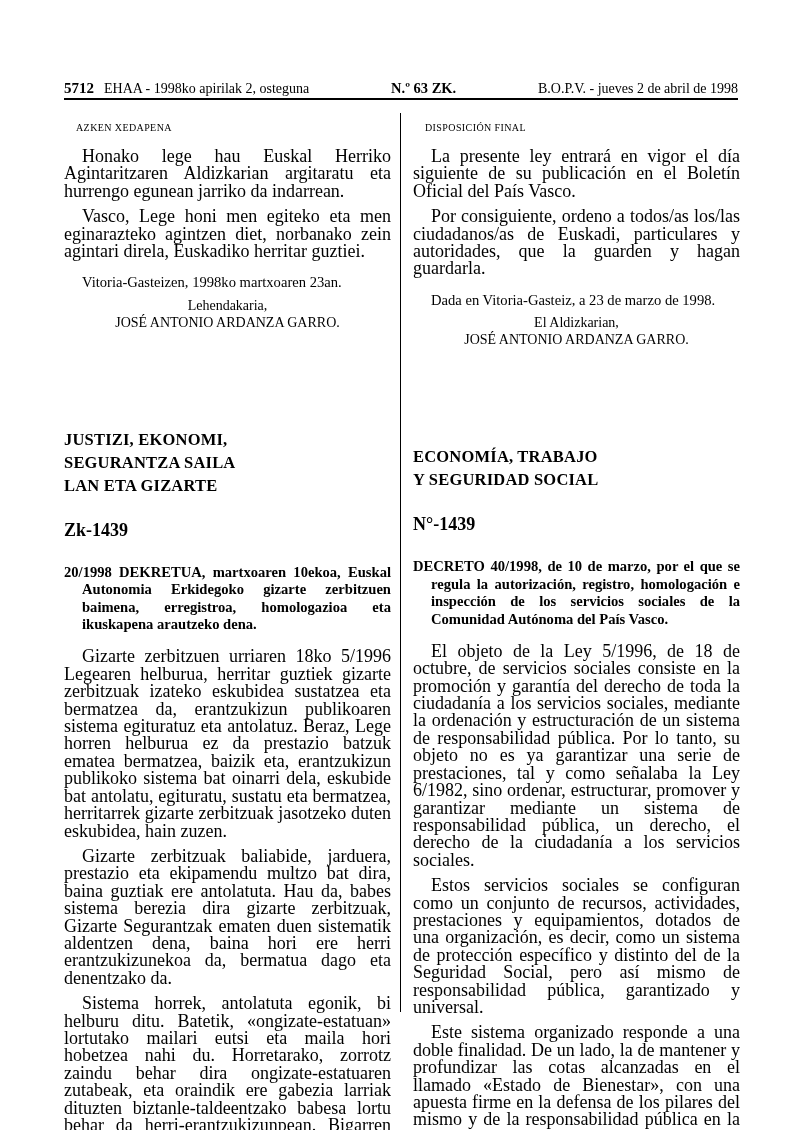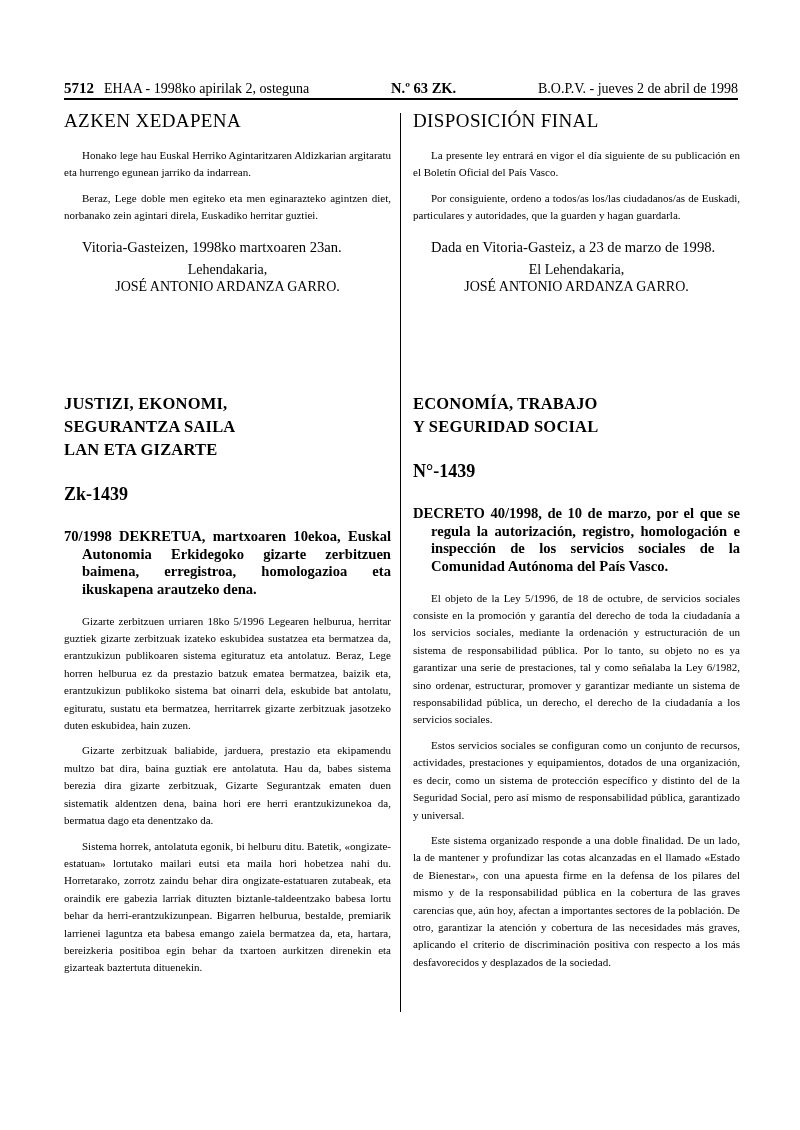--- a/index.html
+++ b/index.html
@@ -55,26 +55,26 @@
     position: absolute;
     top: 110px;
     left: 64px;
     width: 676px;
     display: flex;
     gap: 22px;
   }
   .col { width: 327px; }
 
   .sect-title {
-    font-size: 19px;
+    font-size: 10px;
     letter-spacing: 0.4px;
-    margin: 0;
+    margin: 12px;
   }
   p.body {
-    font-size: 11px;
+    font-size: 18px;
     line-height: 17.4px;
     text-align: justify;
     text-indent: 18px;
     margin: 0 0 8px 0;
   }
   p.first { margin-top: 15px; }
   p.mt-lg { }
   .date-line {
     font-size: 14.6px;
     line-height: 17.4px;
@@ -131,51 +131,51 @@
   <div class="header-rule"></div>
 
   <div class="divider"></div>
 
   <div class="columns">
 
     <div class="col">
       <div class="sect-title">AZKEN XEDAPENA</div>
 
       <p class="body first">Honako lege hau Euskal Herriko Agintaritzaren Aldizkarian argitaratu eta hurrengo egunean jarriko da indarrean.</p>
-      <p class="body">Beraz, Lege doble men egiteko eta men eginarazteko agintzen diet, norbanako zein agintari direla, Euskadiko herritar guztiei.</p>
+      <p class="body">Vasco, Lege honi men egiteko eta men eginarazteko agintzen diet, norbanako zein agintari direla, Euskadiko herritar guztiei.</p>
 
       <p class="date-line">Vitoria-Gasteizen, 1998ko martxoaren 23an.</p>
       <p class="sig-role">Lehendakaria,</p>
       <p class="sig-name">JOSÉ ANTONIO ARDANZA GARRO.</p>
 
       <div class="dept-block">
         <div class="dept-line">JUSTIZI, EKONOMI,</div>
         <div class="dept-line">SEGURANTZA SAILA</div>
         <div class="dept-line">LAN ETA GIZARTE</div>
       </div>
 
       <div class="doc-num">Zk-1439</div>
 
-      <p class="decree">70/1998 DEKRETUA, martxoaren 10ekoa, Euskal Autonomia Erkidegoko gizarte zerbitzuen baimena, erregistroa, homologazioa eta ikuskapena arautzeko dena.</p>
+      <p class="decree">20/1998 DEKRETUA, martxoaren 10ekoa, Euskal Autonomia Erkidegoko gizarte zerbitzuen baimena, erregistroa, homologazioa eta ikuskapena arautzeko dena.</p>
 
       <div class="body-block">
         <p class="body">Gizarte zerbitzuen urriaren 18ko 5/1996 Legearen helburua, herritar guztiek gizarte zerbitzuak izateko eskubidea sustatzea eta bermatzea da, erantzukizun publikoaren sistema egituratuz eta antolatuz. Beraz, Lege horren helburua ez da prestazio batzuk ematea bermatzea, baizik eta, erantzukizun publikoko sistema bat oinarri dela, eskubide bat antolatu, egituratu, sustatu eta bermatzea, herritarrek gizarte zerbitzuak jasotzeko duten eskubidea, hain zuzen.</p>
         <p class="body">Gizarte zerbitzuak baliabide, jarduera, prestazio eta ekipamendu multzo bat dira, baina guztiak ere antolatuta. Hau da, babes sistema berezia dira gizarte zerbitzuak, Gizarte Segurantzak ematen duen sistematik aldentzen dena, baina hori ere herri erantzukizunekoa da, bermatua dago eta denentzako da.</p>
         <p class="body">Sistema horrek, antolatuta egonik, bi helburu ditu. Batetik, «ongizate-estatuan» lortutako mailari eutsi eta maila hori hobetzea nahi du. Horretarako, zorrotz zaindu behar dira ongizate-estatuaren zutabeak, eta oraindik ere gabezia larriak dituzten biztanle-taldeentzako babesa lortu behar da herri-erantzukizunpean. Bigarren helburua, bestalde, premiarik larrienei laguntza eta babesa emango zaiela bermatzea da, eta, hartara, bereizkeria positiboa egin behar da txartoen aurkitzen direnekin eta gizarteak baztertuta dituenekin.</p>
       </div>
     </div>
 
     <div class="col">
       <div class="sect-title">DISPOSICIÓN FINAL</div>
 
       <p class="body first">La presente ley entrará en vigor el día siguiente de su publicación en el Boletín Oficial del País Vasco.</p>
       <p class="body mt-lg">Por consiguiente, ordeno a todos/as los/las ciudadanos/as de Euskadi, particulares y autoridades, que la guarden y hagan guardarla.</p>
 
       <p class="date-line">Dada en Vitoria-Gasteiz, a 23 de marzo de 1998.</p>
-      <p class="sig-role">El Lehendakaria,</p>
+      <p class="sig-role">El Aldizkarian,</p>
       <p class="sig-name">JOSÉ ANTONIO ARDANZA GARRO.</p>
 
       <div class="dept-block">
         <div class="dept-line">ECONOMÍA, TRABAJO</div>
         <div class="dept-line">Y SEGURIDAD SOCIAL</div>
       </div>
 
       <div class="doc-num">N°-1439</div>
 
       <p class="decree">DECRETO 40/1998, de 10 de marzo, por el que se regula la autorización, registro, homologación e inspección de los servicios sociales de la Comunidad Autónoma del País Vasco.</p>

